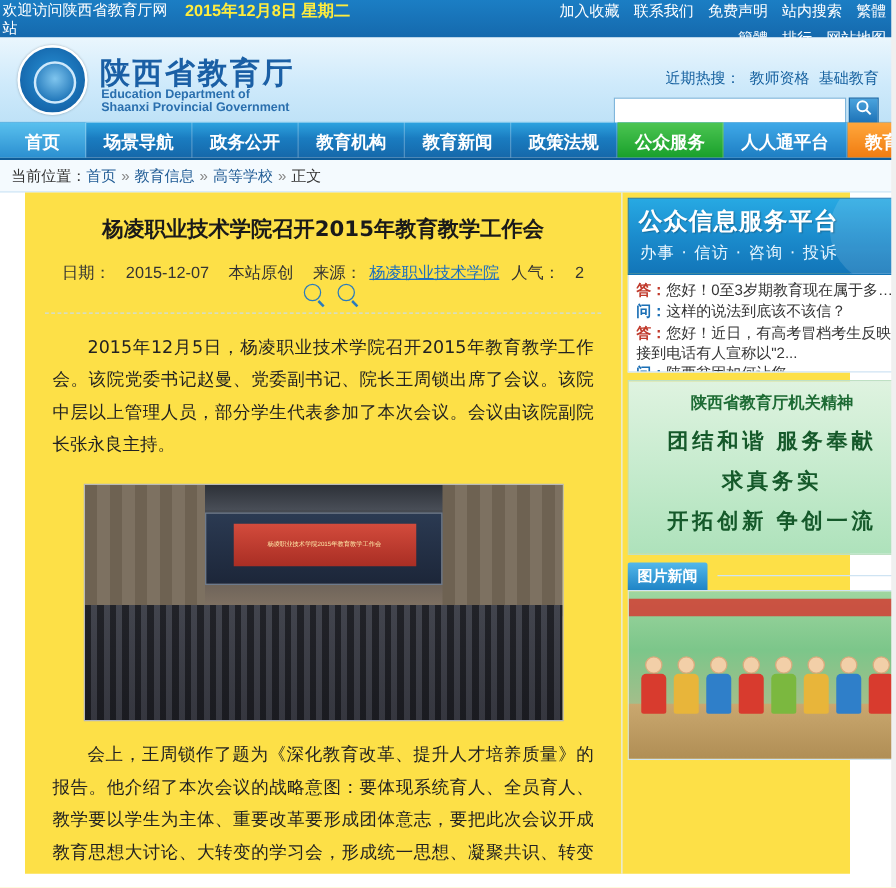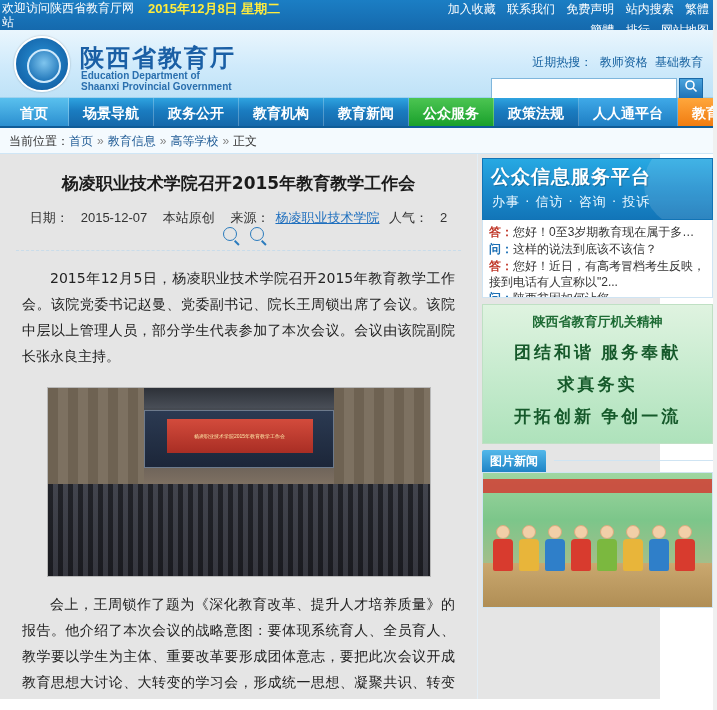--- a/index.html
+++ b/index.html
@@ -149,21 +149,22 @@
     padding-left: 9px;
   }
   .crumb-wrap a { color: #225d96; text-decoration: none; cursor: pointer; }
   .crumb-sep { color: #888; margin: 0 4px; }
 
   
   .content {
     position: relative;
     width: 660px;
     height: 545px;
-    background: #e5e5e5;
+    background: #fde047;
+    margin-left: 20px;
   }
   .left-col {
     position: absolute; left: 0; top: 0;
     width: 478px; height: 545px;
     border-right: 1px solid #e3eef6;
     overflow: hidden;
   }
   .right-col {
     position: absolute; left: 482px; top: 4px;
     width: 231px; height: 541px;
@@ -448,22 +449,22 @@
       </div>
     </div>
   </div>
 
   <div class="nav">
     <div class="nav-item first">首页</div>
     <div class="nav-item">场景导航</div>
     <div class="nav-item">政务公开</div>
     <div class="nav-item">教育机构</div>
     <div class="nav-item">教育新闻</div>
+    <div class="nav-item">政策法规</div>
     <div class="nav-item green">公众服务</div>
-    <div class="nav-item">政策法规</div>
     <div class="nav-item blue2">人人通平台</div>
     <div class="nav-item orange">教育新媒</div>
   </div>
 
   <div class="crumb-wrap">
     <span>当前位置：</span><a>首页</a><span class="crumb-sep">»</span><a>教育信息</a><span class="crumb-sep">»</span><a>高等学校</a><span class="crumb-sep">»</span><span>正文</span>
   </div>
 
   <div class="content">
 

